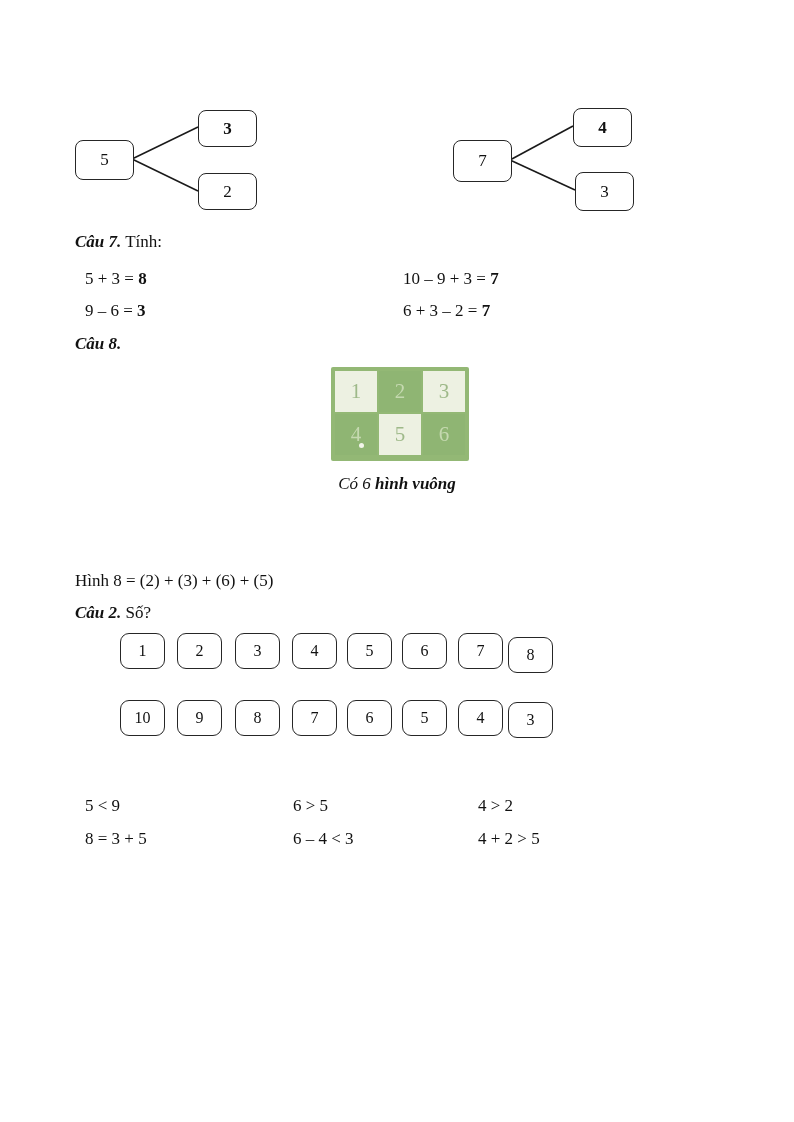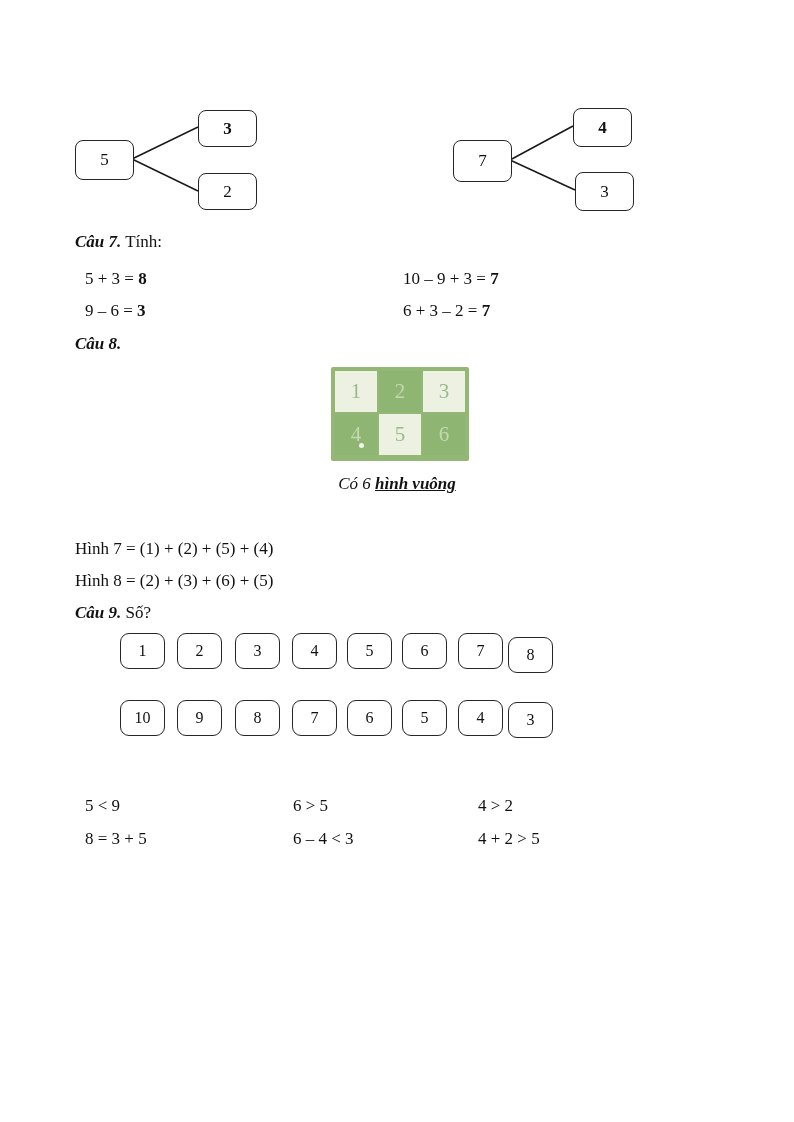--- a/index.html
+++ b/index.html
@@ -34,21 +34,21 @@
   .gcell.light{background:var(--grid-light,#edf1e2);color:var(--num-on-light,#9eb989);}
   .gcell.dark{background:var(--grid-dark,#8fb573);color:var(--num-on-dark,#c3d8ae);}
   .dot{
     position:absolute;left:58%;top:70%;width:5px;height:5px;border-radius:50%;
     background:#f2f5ea;
   }
   .caption{
     position:absolute;left:0;top:474px;width:794px;text-align:center;
     font-size:17px;font-style:italic;
   }
-  .caption b{font-weight:bold;text-decoration:underline;}
+  .caption b{font-weight:bold;}
   .numrow-box{
     position:absolute;width:43px;height:34px;border:1.5px solid #262626;
     border-radius:9px;display:flex;align-items:center;justify-content:center;
     font-size:16px;background:#fff;
   }
 </style>
 </head>
 <body>
 
 <div class="page">
@@ -119,25 +119,24 @@
       </div>
     <div class="gcell dark">
         <span>6</span>
       </div>
   </div>
 
   <div class="caption">
     <span>Có 6 </span><b>hình vuông</b>
   </div>
 
-  <div class="tline" style="left:75px;top:538px">Hình 7 = (1) + (2) + (5) + (4)</div>
   <div class="tline" style="left:75px;top:570px">Hình 8 = (2) + (3) + (6) + (5)</div>
 
   <div class="tline" style="left:75px;top:602px">
-    <b>Câu 9.</b><span> Số?</span>
+    <b>Câu 2.</b><span> Số?</span>
   </div>
 
   <div class="numrow-box" style="left:120px;top:633px">
       <span>1</span>
     </div>
   <div class="numrow-box" style="left:177px;top:633px">
       <span>2</span>
     </div>
   <div class="numrow-box" style="left:235px;top:633px">
       <span>3</span>

